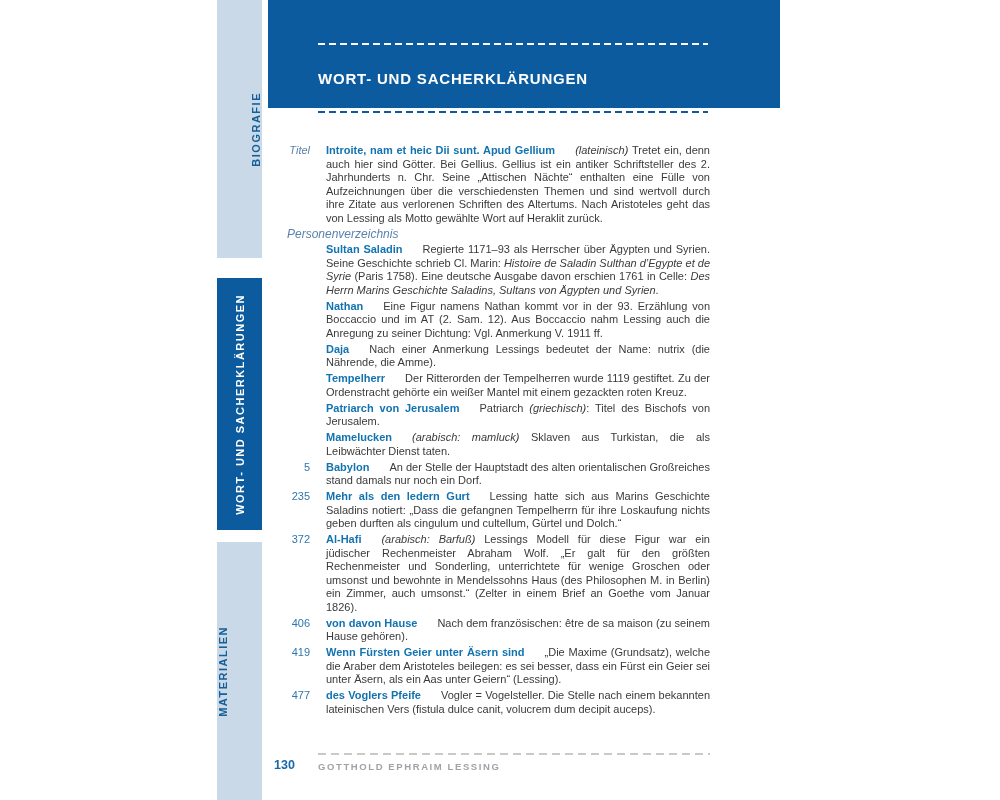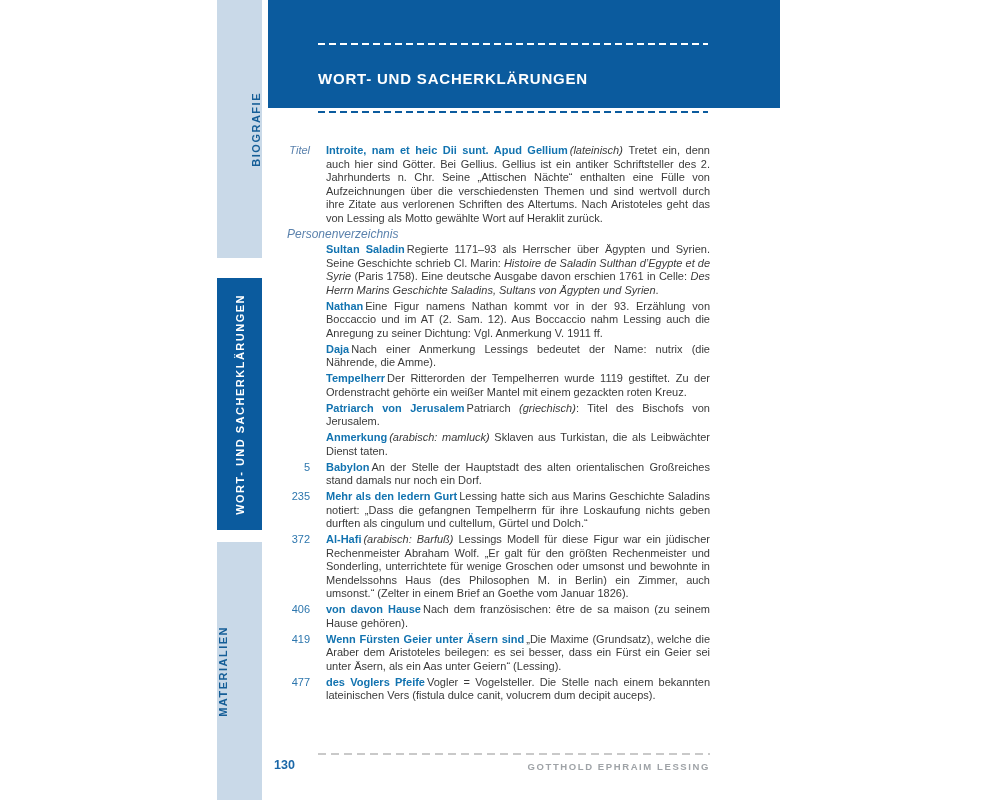--- a/index.html
+++ b/index.html
@@ -39,29 +39,29 @@
   .dash-blue{position:absolute;left:318px;top:111px;width:390px;
     background:repeating-linear-gradient(90deg,var(--blue-dark) 0 7px,transparent 7px 11px);}
   
   .entries{position:absolute;left:283px;top:144px;width:427px;}
   .entry{display:flex;margin-bottom:2.5px;gap:8px;}
   .entry-label{flex:none;width:27px;text-align:right;font-size:11px;line-height:13.5px;}
   .entry-label.italic{font-style:italic;color:var(--blue-label);}
   .entry-label.number{color:var(--blue-number);}
   .entry-body{width:392px;margin-left:8px;font-size:11px;line-height:13.5px;
     color:var(--text-body);text-align:justify;margin-top:0;margin-bottom:0;hyphens:auto;}
-  .seg-term{font-weight:bold;color:var(--blue-term);padding-right:2px;}
+  .seg-term{font-weight:bold;color:var(--blue-term);padding-right:20px;}
   .seg-italic{font-style:italic;}
   .section-heading{font-style:italic;color:var(--blue-label);font-size:12px;
     line-height:13.5px;margin:1px 0 2px 4px;}
   
   .dash-gray{position:absolute;left:318px;top:753px;width:392px;
     background:repeating-linear-gradient(90deg,var(--dash-gray) 0 8px,transparent 8px 13px);}
   .page-num{position:absolute;left:274px;top:758px;font-size:12.5px;font-weight:bold;color:#1a67a8;}
-  .author{position:absolute;left:318px;top:761px;width:392px;text-align:right;
+  .author{position:absolute;left:318px;top:761px;width:392px;
     font-size:9.5px;font-weight:bold;letter-spacing:1.6px;color:var(--gray-foot);}
 </style>
 </head>
 <body>
 
 <div class="canvas">
 
   <nav id="sidebar">
       <div class="tab tab-0">
         <span>BIOGRAFIE</span>
@@ -101,21 +101,21 @@
       <div class="entry">
         <div class="entry-label "></div>
         <p class="entry-body"><span class="seg seg-term">Tempelherr</span><span class="seg seg-normal">Der Ritterorden der Tempelherren wurde 1119 gestiftet. Zu der Ordenstracht gehörte ein weißer Mantel mit einem gezackten roten Kreuz.</span></p>
       </div>
       <div class="entry">
         <div class="entry-label "></div>
         <p class="entry-body"><span class="seg seg-term">Patriarch von Jerusalem</span><span class="seg seg-normal">Patriarch </span><span class="seg seg-italic">(griechisch)</span><span class="seg seg-normal">: Titel des Bischofs von Jerusalem.</span></p>
       </div>
       <div class="entry">
         <div class="entry-label "></div>
-        <p class="entry-body"><span class="seg seg-term">Anmerkung</span><span class="seg seg-italic">(arabisch: mamluck) </span><span class="seg seg-normal">Sklaven aus Turkistan, die als Leibwächter Dienst taten.</span></p>
+        <p class="entry-body"><span class="seg seg-term">Mamelucken</span><span class="seg seg-italic">(arabisch: mamluck) </span><span class="seg seg-normal">Sklaven aus Turkistan, die als Leibwächter Dienst taten.</span></p>
       </div>
       <div class="entry">
         <div class="entry-label number">5</div>
         <p class="entry-body"><span class="seg seg-term">Babylon</span><span class="seg seg-normal">An der Stelle der Hauptstadt des alten orientalischen Großreiches stand damals nur noch ein Dorf.</span></p>
       </div>
       <div class="entry">
         <div class="entry-label number">235</div>
         <p class="entry-body"><span class="seg seg-term">Mehr als den ledern Gurt</span><span class="seg seg-normal">Lessing hatte sich aus Marins Geschichte Saladins notiert: „Dass die gefangnen Tempelherrn für ihre Loskaufung nichts geben durften als cingulum und cultellum, Gürtel und Dolch.“</span></p>
       </div>
       <div class="entry">

